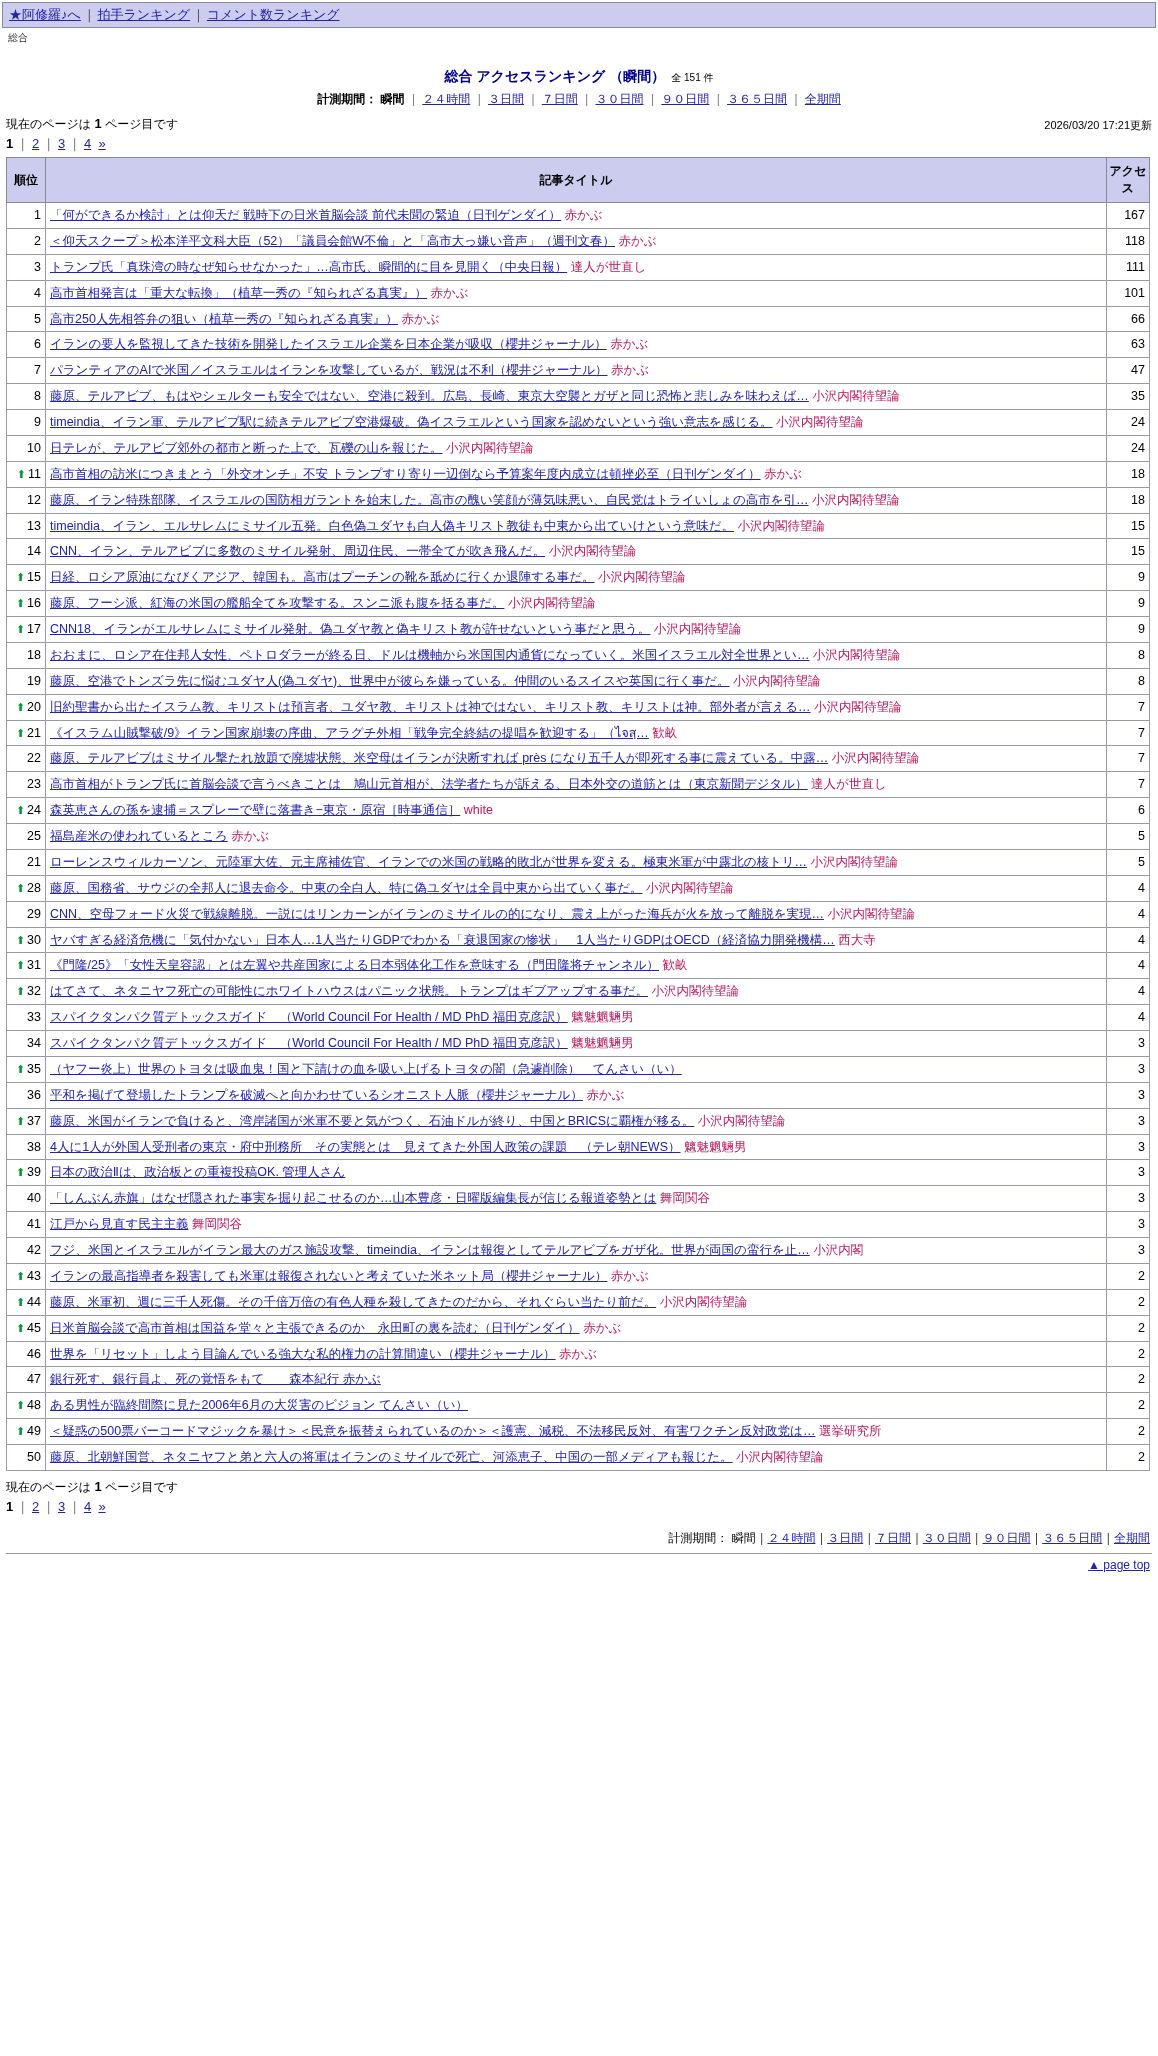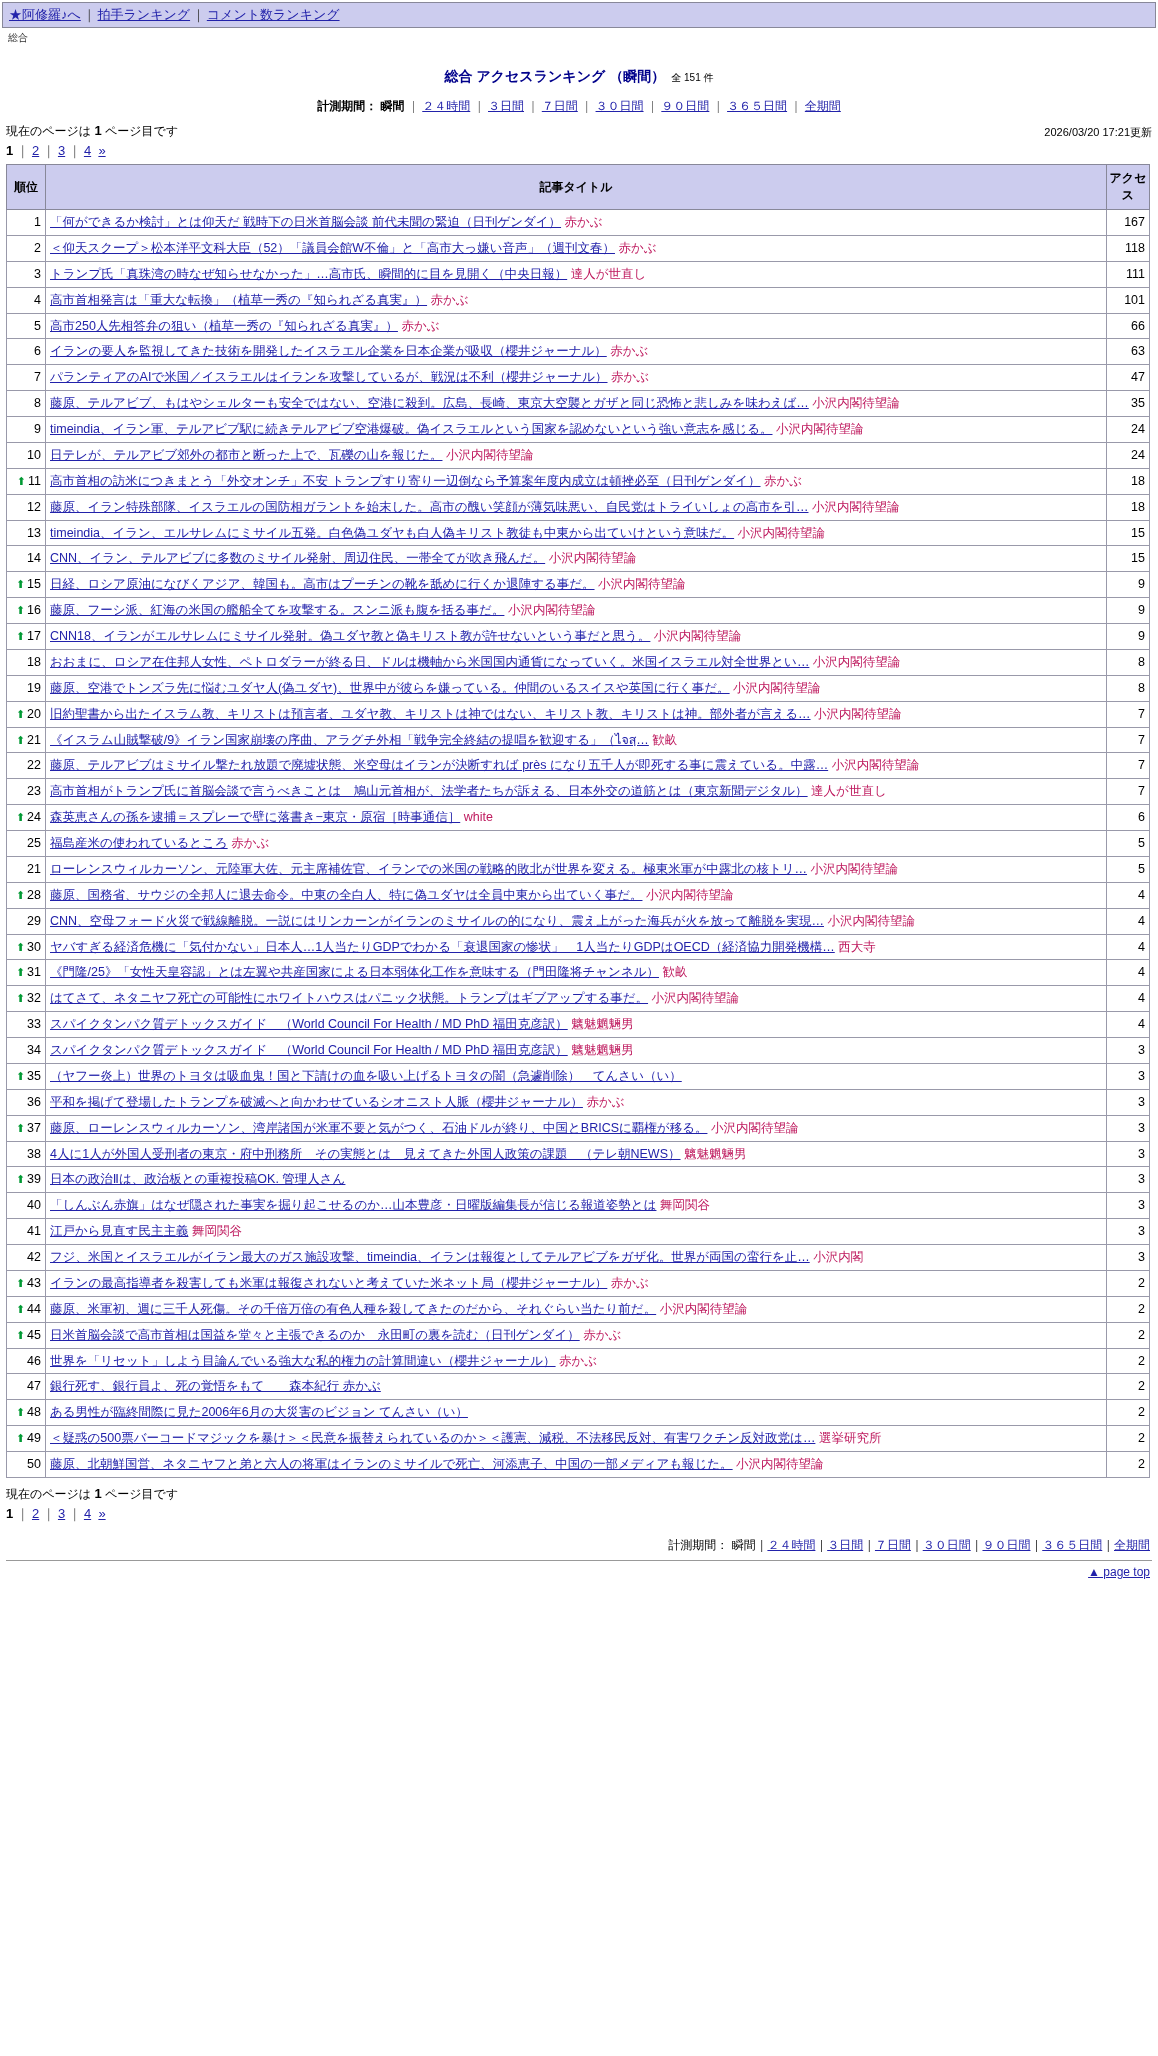--- a/index.html
+++ b/index.html
@@ -43,21 +43,21 @@
     color: #00008b;
   }
   .title-line .count {
     font-size: 10px;
     font-weight: normal;
     color: #000;
     margin-left: 6px;
   }
   .period-line {
     text-align: center;
-    margin-top: 12px;
+    margin-top: 5px;
     font-size: 12px;
     color: #000;
   }
   .period-line .lbl { font-weight: bold; }
   .period-line .cur { font-weight: bold; color: #000; }
   .period-line a { color: #2222aa; }
   .period-line .bar { color: #555; padding: 0 3px; }
 
   
   .status-row {
@@ -352,21 +352,21 @@
           <td class="title"><a href="#">（ヤフー炎上）世界のトヨタは吸血鬼！国と下請けの血を吸い上げるトヨタの闇（急遽削除）　てんさい（い）</a></td>
           <td class="acc">3</td>
         </tr>
         <tr>
           <td class="rank"><span>36</span></td>
           <td class="title"><a href="#">平和を掲げて登場したトランプを破滅へと向かわせているシオニスト人脈（櫻井ジャーナル）</a> <span class="author">赤かぶ</span></td>
           <td class="acc">3</td>
         </tr>
         <tr>
           <td class="rank"><span class="up">⬆</span><span>37</span></td>
-          <td class="title"><a href="#">藤原、ローレンスウィルカーソン、湾岸諸国が米軍不要と気がつく、石油ドルが終り、中国とBRICSに覇権が移る。</a> <span class="author">小沢内閣待望論</span></td>
+          <td class="title"><a href="#">藤原、米国がイランで負けると、湾岸諸国が米軍不要と気がつく、石油ドルが終り、中国とBRICSに覇権が移る。</a> <span class="author">小沢内閣待望論</span></td>
           <td class="acc">3</td>
         </tr>
         <tr>
           <td class="rank"><span>38</span></td>
           <td class="title"><a href="#">4人に1人が外国人受刑者の東京・府中刑務所　その実態とは　見えてきた外国人政策の課題　（テレ朝NEWS）</a> <span class="author">魑魅魍魎男</span></td>
           <td class="acc">3</td>
         </tr>
         <tr>
           <td class="rank"><span class="up">⬆</span><span>39</span></td>
           <td class="title"><a href="#">日本の政治Ⅱは、政治板との重複投稿OK. 管理人さん</a></td>

